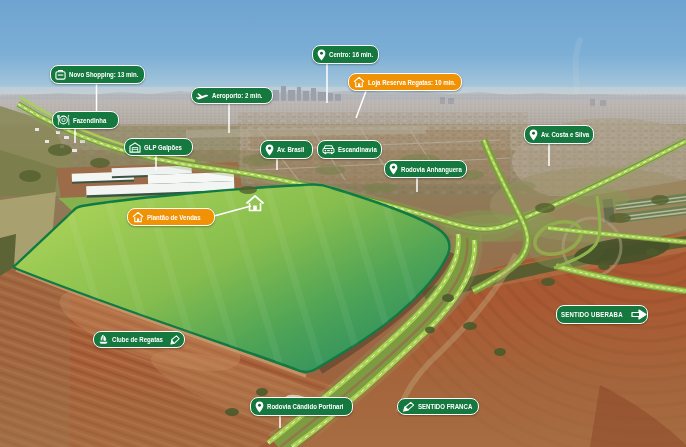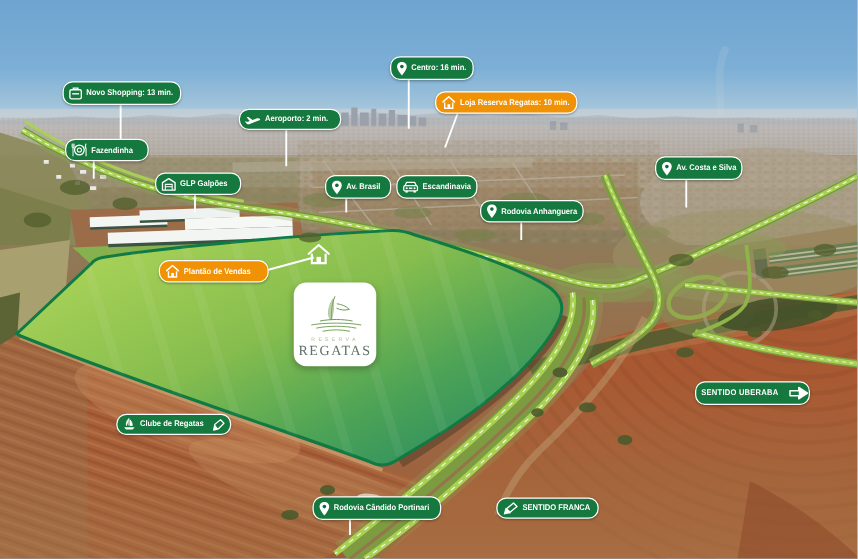--- a/index.html
+++ b/index.html
@@ -447,38 +447,20 @@
 
 <div class="pill orange" style="left:127px;top:208px;width:88px;height:18px">
 <svg width="12" height="12" viewBox="0 0 13 13">
         <path d="M1.5,6 L6.5,1.5 L11.5,6" fill="none" stroke="#fff" stroke-width="1.3" stroke-linecap="round" stroke-linejoin="round"></path>
         <path d="M3,6.5 L3,11.5 L10,11.5 L10,6.5" fill="none" stroke="#fff" stroke-width="1.2"></path>
         <rect x="5.4" y="8" width="2.4" height="3.5" fill="#fff"></rect>
       </svg>
 <span>Plantão de Vendas</span>
     </div>
 
-<div style="position:absolute;left:235px;top:226px;width:66px;height:67px;background:#fff;border-radius:10px;box-shadow:0 2px 5px rgba(0,0,0,.25);z-index:4">
-<svg width="66" height="67" viewBox="0 0 66 67">
-
-<g fill="none" stroke="#6f9c54" stroke-width="0.8">
-<path d="M33,11 C30.5,17 29.5,24 30.5,30"></path>
-<path d="M31.5,13 C27.5,19 26.5,26 29.5,30 C31.5,27 32.5,19 31.5,13 Z" fill="#8bb068" opacity="0.55"></path>
-<path d="M34.5,17 C38.5,17.5 42,19 44.5,21.5 C41,22.5 37,22 34.2,20.5"></path>
-<path d="M21,30.8 C29,29.2 39,29.2 47,30.8"></path>
-</g>
-<g stroke="#7aa45a" stroke-width="0.8" fill="none">
-<path d="M14,34 C24,32 44,32 54,34"></path>
-<path d="M18,36.5 C28,34.5 40,34.5 50,36.5"></path>
-<path d="M23,39 C31,37.5 37,37.5 45,39"></path>
-</g>
-<text x="33" y="47" text-anchor="middle" font-family="Liberation Sans,sans-serif" font-size="4.2" letter-spacing="2.6" fill="#a4bf8f">RESERVA</text>
-<text x="33" y="58" text-anchor="middle" font-family="Liberation Serif,serif" font-size="11.2" letter-spacing="1.3" fill="#5f7168">REGATAS</text>
-</svg>
-</div>
 
 <div class="pill" style="left:93px;top:331px;width:92px;height:17px;padding-right:3px">
 <svg width="11" height="11" viewBox="0 0 12 12">
         <path d="M5.5,1 L5.5,7 M5.5,1 C3.5,3 3,5 3.5,7 Z M6.5,2 C8,3.5 8.5,5 8.5,7 L6.5,7 Z" fill="#fff" stroke="#fff" stroke-width="0.7"></path>
         <path d="M1.5,8.5 L10.5,8.5 L9,10.5 L3,10.5 Z" fill="#fff"></path>
       </svg>
 <span>Clube de Regatas</span>
 <svg width="11" height="11" viewBox="0 0 12 12">
         <path d="M7,2 L10,5 L5,10 L1,11 L2,6 Z" fill="none" stroke="#fff" stroke-width="1.1" stroke-linejoin="round"></path>
         <path d="M2,6 L1,11 L5,10 Z" fill="#fff"></path>

